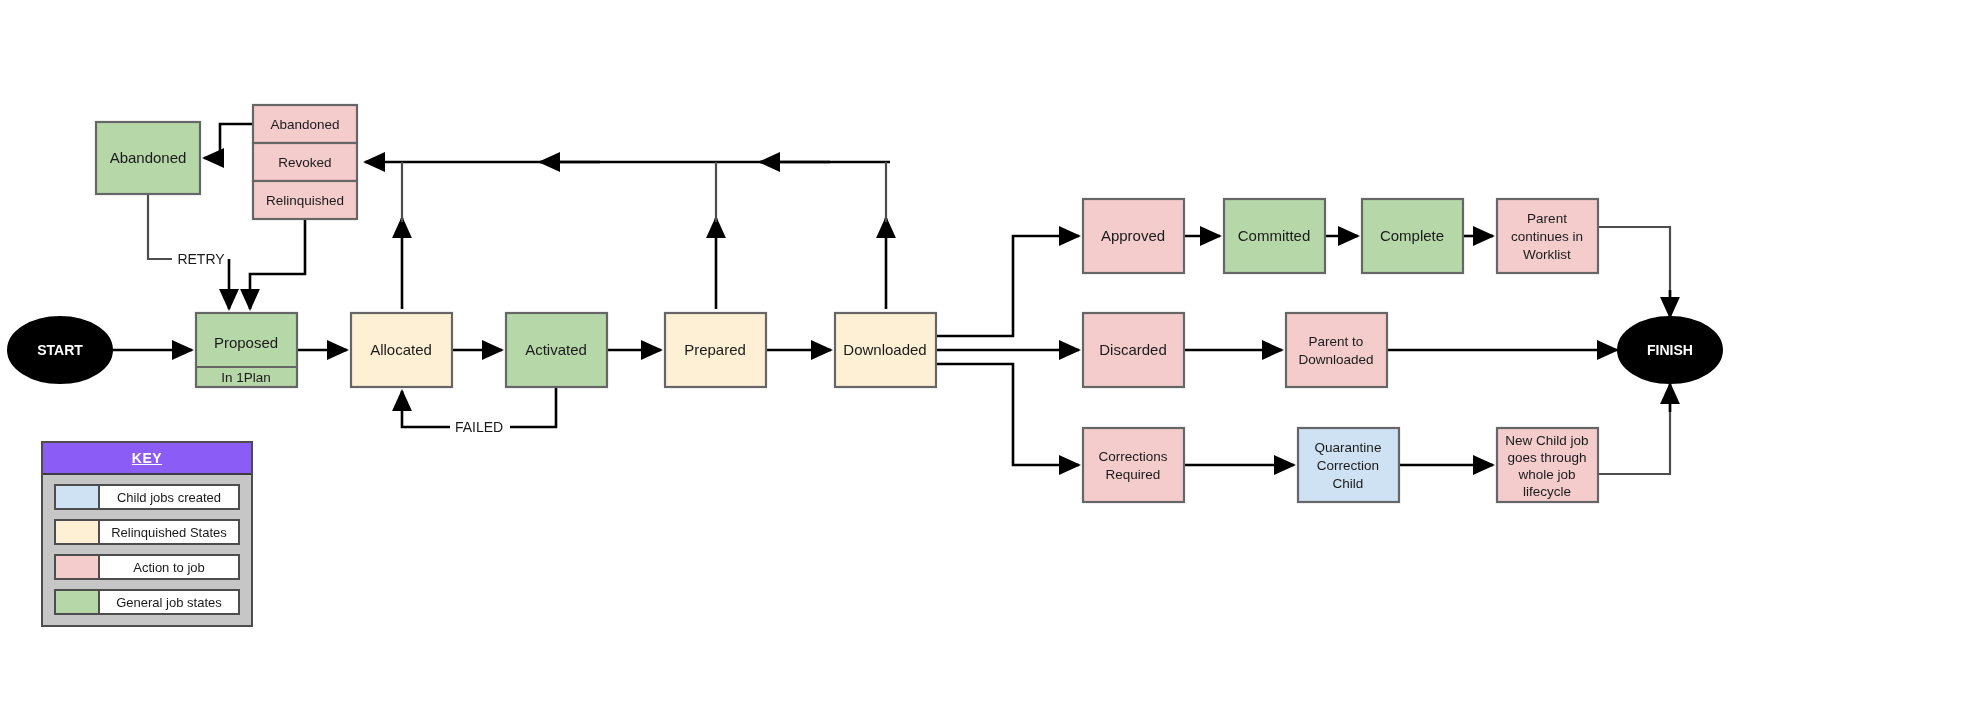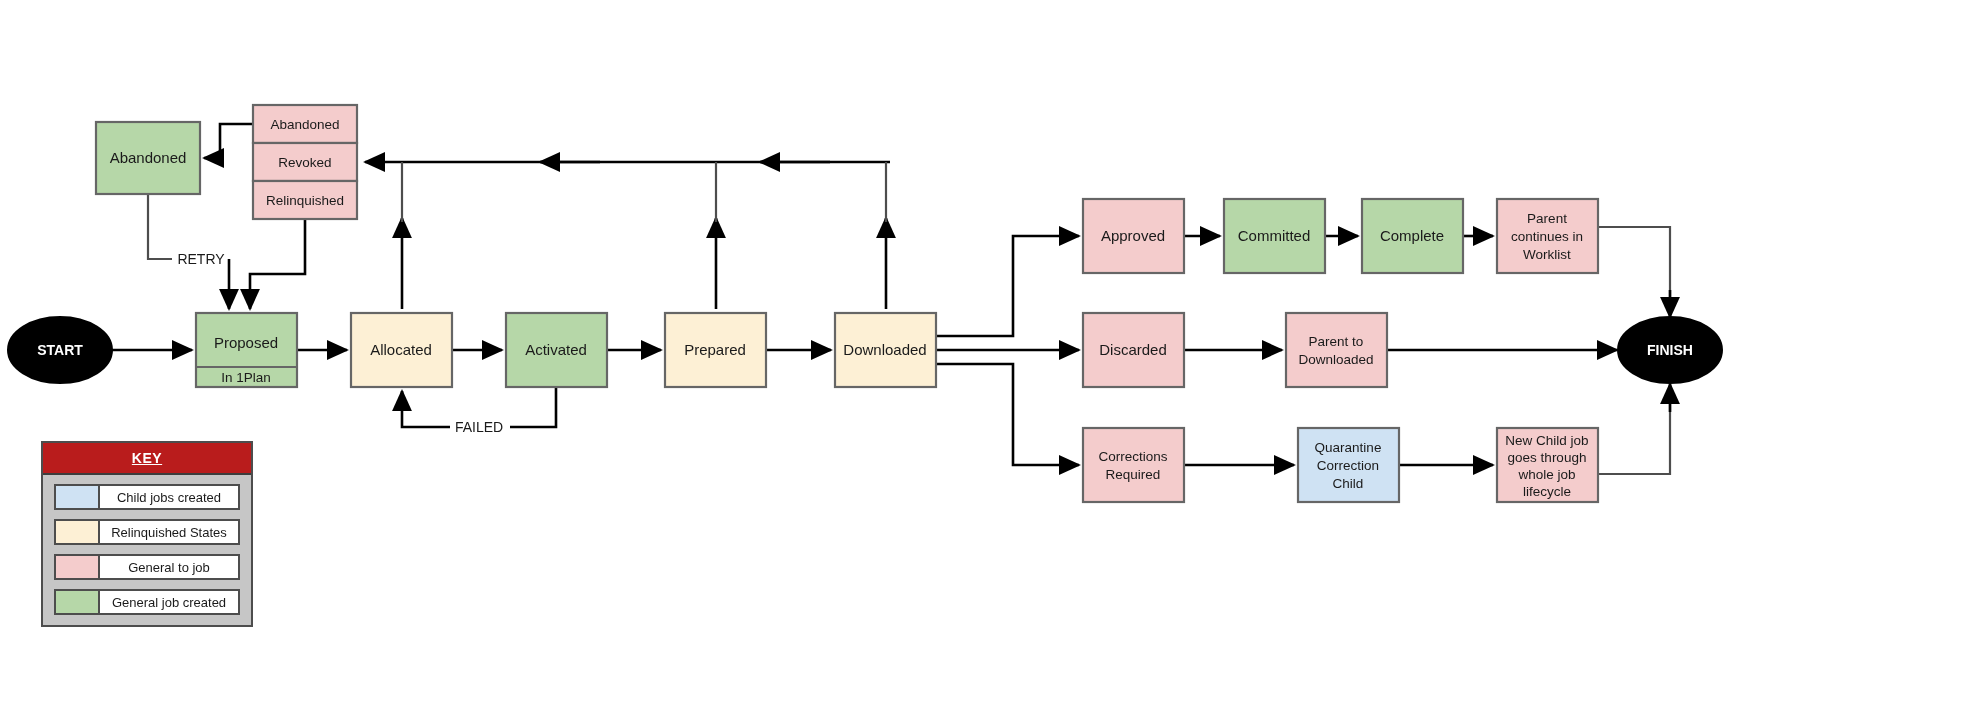--- a/index.html
+++ b/index.html
@@ -87,21 +87,21 @@
     position: absolute;
     left: 41px;
     top: 441px;
     width: 212px;
     background: #c6c6c6;
     border: 2px solid #4d4d4d;
     box-sizing: border-box;
     padding: 0 0 10px 0;
   }
   #key-title-bar {
-    background: #b91c1c;
+    background: #8b5cf6;
     border-bottom: 2px solid #3d3d3d;
     height: 30px;
     display: flex;
     align-items: center;
     justify-content: center;
   }
   #key-title-bar .key-title {
     color: #ffffff;
     font-size: 14px;
     font-weight: bold;
@@ -310,21 +310,21 @@
     <div class="key-row">
       <div class="key-swatch" style="background:#cfe2f3"></div>
       <div class="key-text">Child jobs created</div>
     </div>
     <div class="key-row">
       <div class="key-swatch" style="background:#fdf0d5"></div>
       <div class="key-text">Relinquished States</div>
     </div>
     <div class="key-row">
       <div class="key-swatch" style="background:#f4cccc"></div>
-      <div class="key-text">General to job</div>
+      <div class="key-text">Action to job</div>
     </div>
     <div class="key-row">
       <div class="key-swatch" style="background:#b6d7a8"></div>
-      <div class="key-text">General job created</div>
+      <div class="key-text">General job states</div>
     </div>
   </div>
 
 </div>
 
 </body></html>

